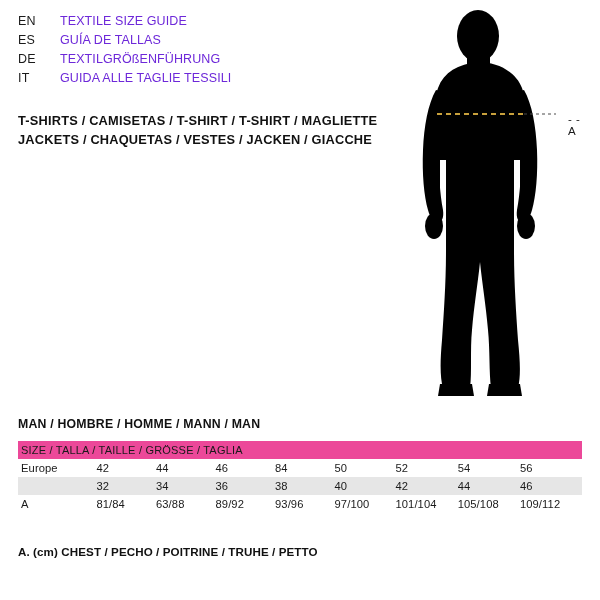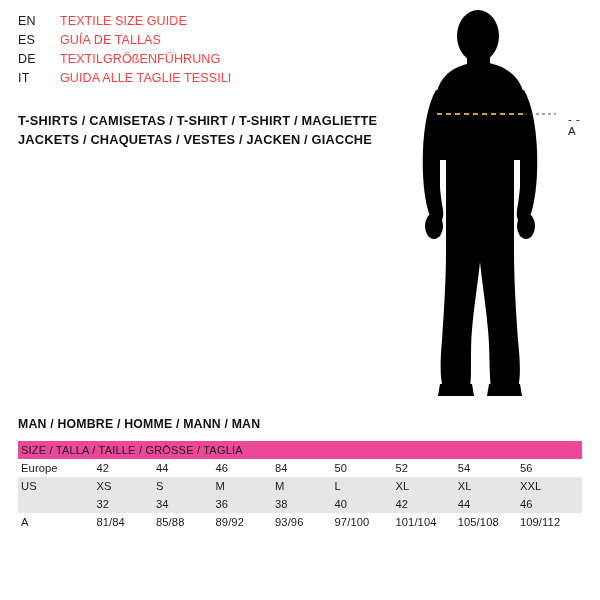--- a/index.html
+++ b/index.html
@@ -36,21 +36,21 @@
   .lang-code {
     width: 42px;
     flex: 0 0 42px;
     font-size: 12.5px;
     letter-spacing: 0.2px;
     color: #1a1a1a;
   }
   .lang-text {
     font-size: 12.5px;
     letter-spacing: 0.1px;
-    color: #ef4444;
+    color: #6d28d9;
     white-space: nowrap;
   }
 
   
   .cat-block {
     position: absolute;
     left: 18px;
     top: 111px;
     width: 400px;
   }
@@ -252,52 +252,42 @@
         <td class="col-val">42</td>
         <td class="col-val">44</td>
         <td class="col-val">46</td>
         <td class="col-val">84</td>
         <td class="col-val">50</td>
         <td class="col-val">52</td>
         <td class="col-val">54</td>
         <td class="col-val">56</td>
       </tr>
 
-      <tr class="row-shade">
-        <td class="col-label cell-pad">US</td>
-        <td class="col-val">XS</td>
-        <td class="col-val">S</td>
-        <td class="col-val">M</td>
-        <td class="col-val">M</td>
-        <td class="col-val">L</td>
-        <td class="col-val">XL</td>
-        <td class="col-val">XL</td>
-        <td class="col-val">XXL</td>
-      </tr>
 
       <tr class="row-shade">
         <td class="col-label cell-pad"></td>
         <td class="col-val">32</td>
         <td class="col-val">34</td>
         <td class="col-val">36</td>
         <td class="col-val">38</td>
         <td class="col-val">40</td>
         <td class="col-val">42</td>
         <td class="col-val">44</td>
         <td class="col-val">46</td>
       </tr>
 
       <tr class="row-plain">
         <td class="col-label cell-pad">A</td>
         <td class="col-val">81/84</td>
-        <td class="col-val">85/88</td>
+        <td class="col-val">63/88</td>
         <td class="col-val">89/92</td>
         <td class="col-val">93/96</td>
         <td class="col-val">97/100</td>
         <td class="col-val">101/104</td>
         <td class="col-val">105/108</td>
         <td class="col-val">109/112</td>
       </tr>
     </tbody>
   </table>
 
+  <div class="footnote">A. (cm) CHEST / PECHO / POITRINE / TRUHE / PETTO</div>
 
 </div>
 
 </body></html>

